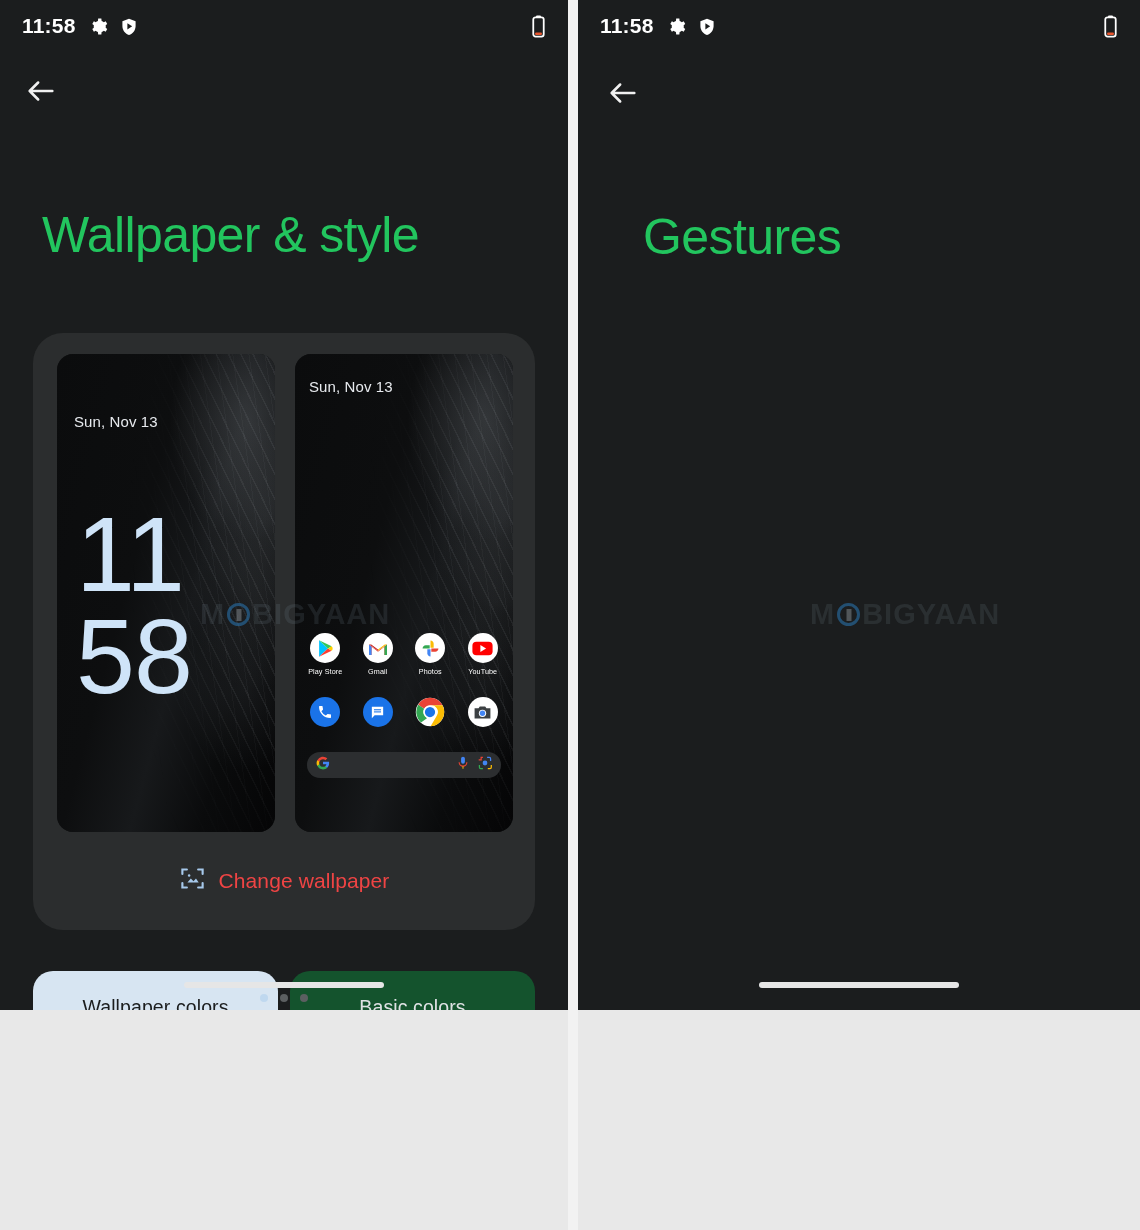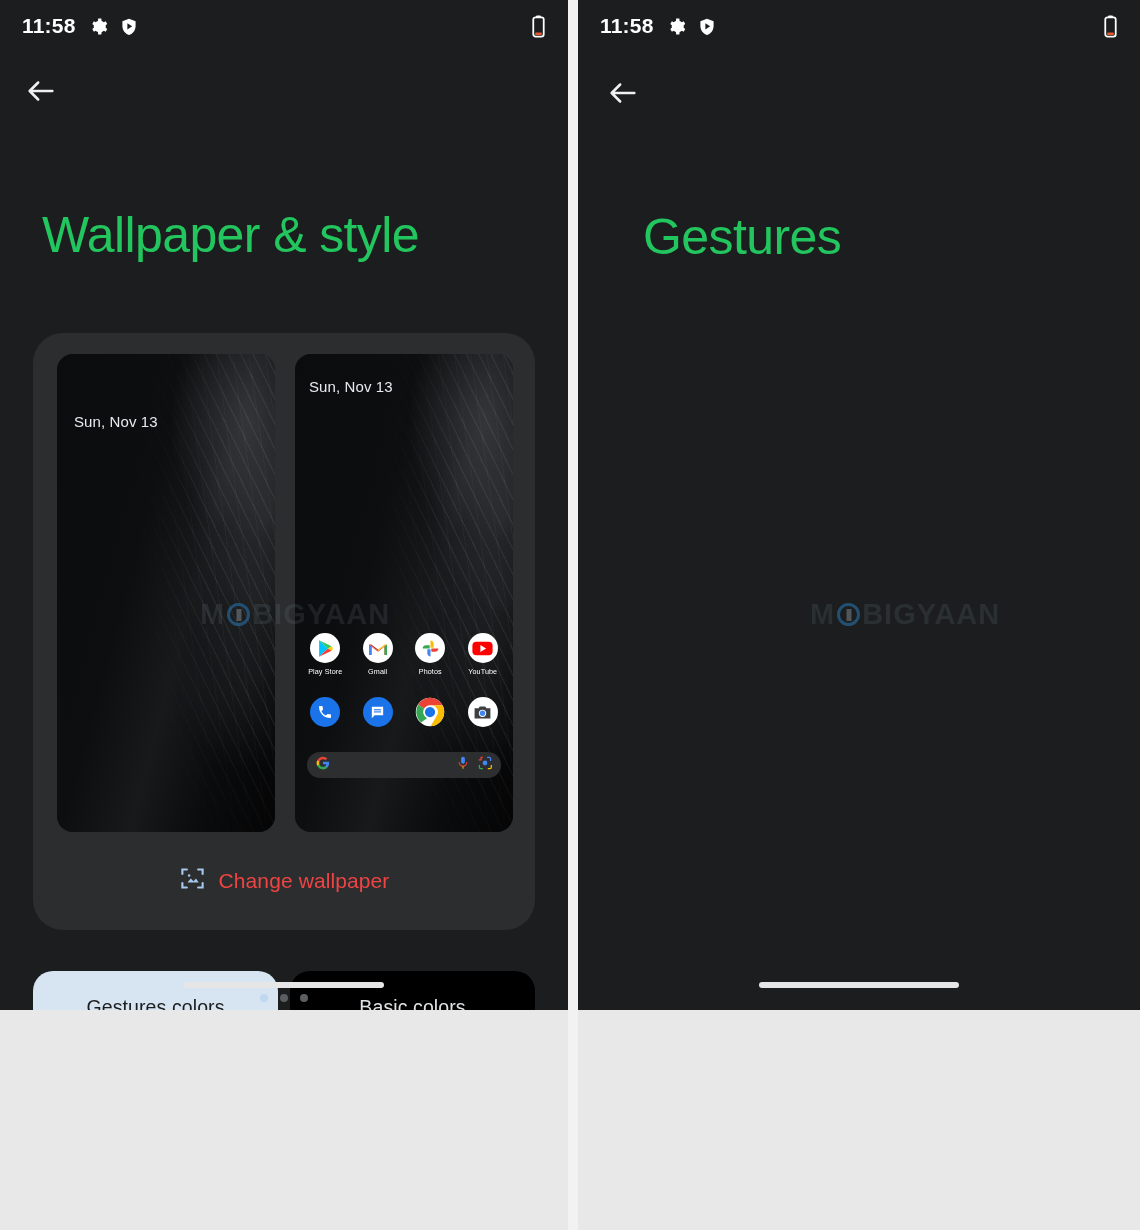--- a/index.html
+++ b/index.html
@@ -105,21 +105,21 @@
   .change-wp .label { color:#ef4444; font-size: 21px; letter-spacing:.1px; }
 
   
   .chips { position:absolute; left: 33px; top: 971px; display:flex; gap: 12px; }
   .chip {
     width: 245px; height: 73px; border-radius: 20px;
     display:flex; align-items:center; justify-content:center;
     font-size: 19.5px; letter-spacing: .1px; cursor:pointer;
   }
   .chip.sel { background:#d7e5f2; color:#1b1d1e; }
-  .chip.unsel { background:#000000; color:#dfe2e4; }
+  .chip.unsel { background:#14532d; color:#dfe2e4; }
 
   
   .swatches { position:absolute; left: 37px; top: 1081px; display:flex; gap: 12px; }
   .sw-tile {
     width: 114px; height: 108px; border-radius: 22px; background:#27292a;
     display:flex; align-items:center; justify-content:center; cursor:pointer;
   }
   .sw-circle { width: 76px; height: 76px; border-radius:50%; position:relative; overflow:hidden; }
   .q-top { position:absolute; left:0; top:0; width:100%; height:50%; }
   .q-bl  { position:absolute; left:0; top:50%; width:50%; height:50%; }
@@ -200,20 +200,24 @@
 
     <div class="page-title" style="top:206px; font-size:50px;">Wallpaper &amp; style</div>
 
     <div class="preview-card">
 
       <div class="thumbs">
 
         <div class="thumb">
           <div class="wp"></div>
           <div class="wp-date" style="left:17px; top:59px;">Sun, Nov 13</div>
+          <div class="lock-clock">
+            <div>11</div>
+            <div>58</div>
+          </div>
         </div>
 
         <div class="thumb">
           <div class="wp"></div>
           <div class="wp-date" style="left:14px; top:24px;">Sun, Nov 13</div>
 
           <div class="home-grid">
 
             <div class="icon-row">
               <div class="app">
@@ -344,21 +348,21 @@
             <path d="M7.5 15.5l3-3.6 2.4 2.6 2.2-2.6 2.4 3.6z" fill="#a6c8ea" stroke="none"></path>
             <circle cx="9" cy="9.4" r="1.1" fill="#a6c8ea" stroke="none"></circle>
           </svg>
         </span>
         <span class="label">Change wallpaper</span>
       </div>
     </div>
 
     <div class="chips">
       <div class="chip sel">
-        <span>Gestures colors</span>
+        <span>Wallpaper colors</span>
       </div>
       <div class="chip unsel">
         <span>Basic colors</span>
       </div>
     </div>
 
     <div class="swatches">
       <div class="sw-tile">
         <div class="sw-circle">
           <div class="q-top" id="s1t" style="background: rgb(197, 224, 245);"></div>

